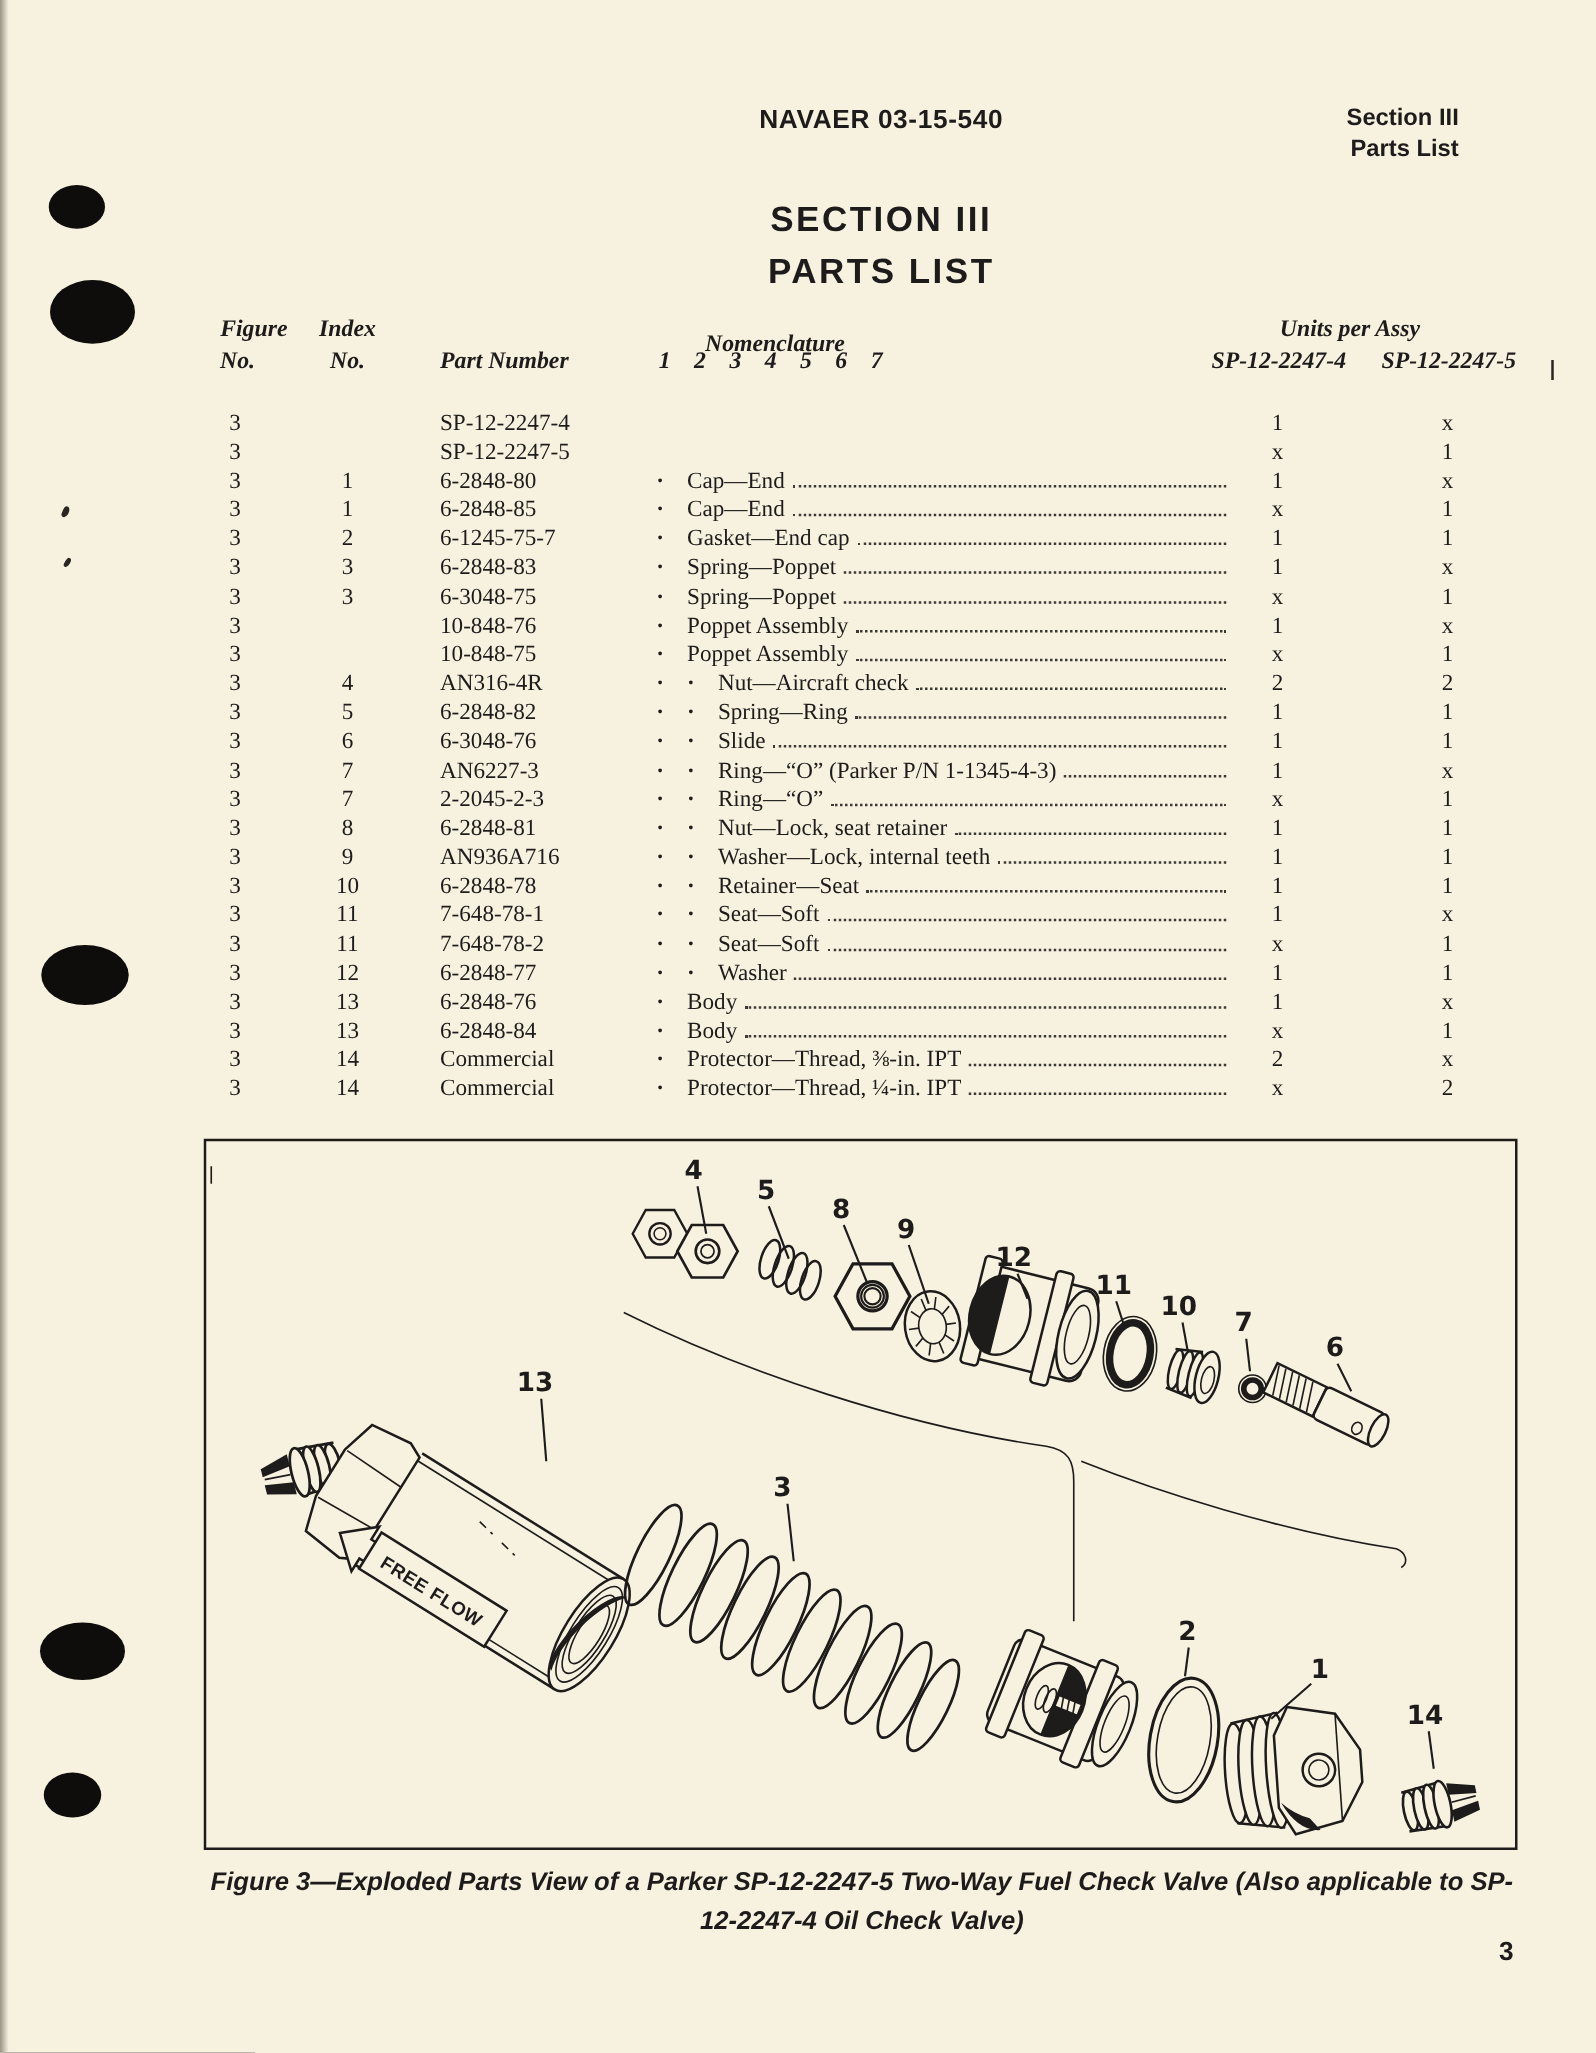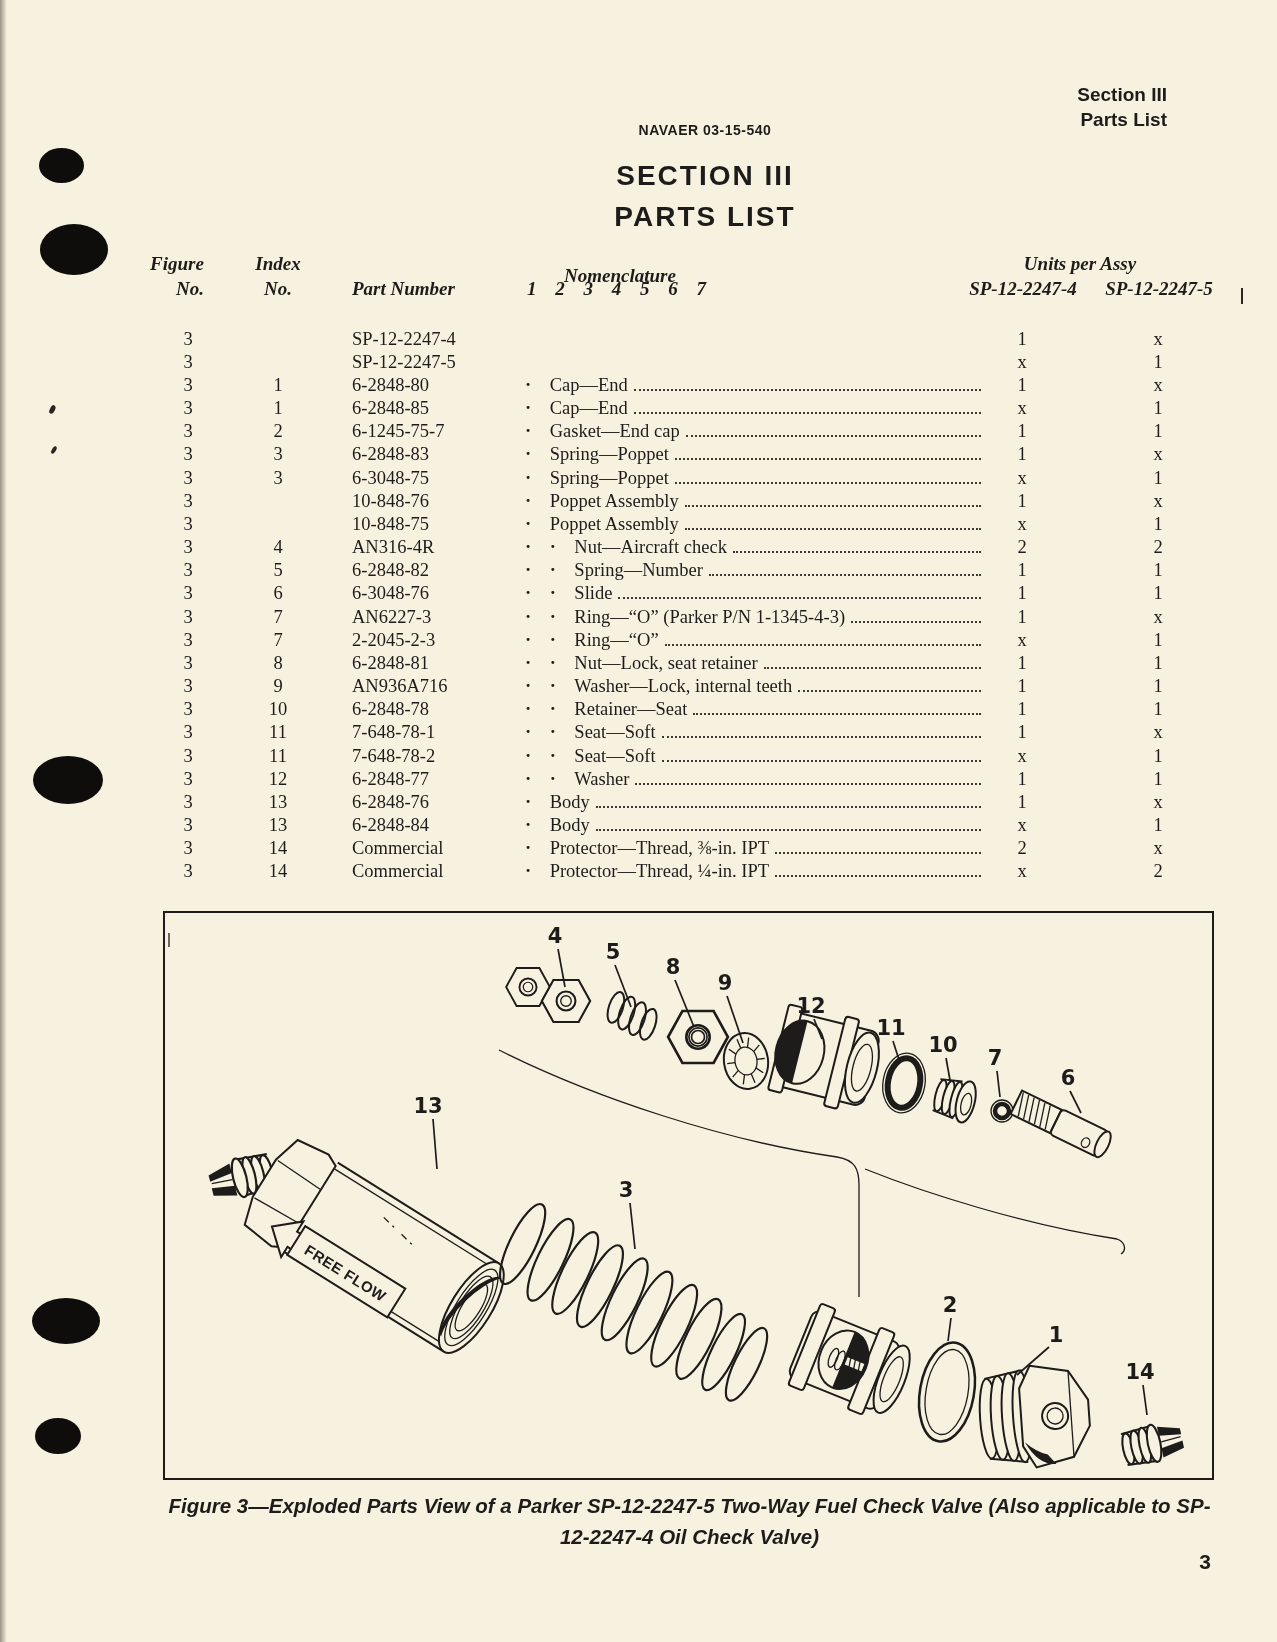--- a/index.html
+++ b/index.html
@@ -3,27 +3,27 @@
 <meta charset="utf-8">
 <style>
   html,body{margin:0;padding:0;background:#888;}
   .page{position:relative;width:1277px;height:1642px;background:#f7f2e0;
         font-family:"Liberation Serif","DejaVu Serif",serif;color:#1d1c1a;overflow:hidden;}
   .page::before{content:"";position:absolute;left:0;top:0;width:7px;height:100%;
         background:linear-gradient(90deg,rgba(40,35,25,.45),rgba(40,35,25,0));}
   .sans{font-family:"Liberation Sans","DejaVu Sans",sans-serif;}
   .abs{position:absolute;}
   
-  .doc-num{left:440px;top:84px;width:530px;text-align:center;font-weight:bold;font-size:14px;letter-spacing:.5px;margin-top:38px;}
+  .doc-num{left:440px;top:84px;width:530px;text-align:center;font-weight:bold;font-size:21px;letter-spacing:.5px;}
   .sec-ref{right:110px;top:82px;width:220px;text-align:right;font-weight:bold;font-size:19px;line-height:25px;}
   .title1{left:440px;top:160px;width:530px;text-align:center;font-weight:bold;font-size:28px;letter-spacing:2px;}
   .title2{left:440px;top:201px;width:530px;text-align:center;font-weight:bold;font-size:28px;letter-spacing:2px;}
   
   .th{position:absolute;font-style:italic;font-weight:bold;font-size:19px;line-height:24px;}
-  .th-fig1{left:150px;top:252px;width:80px;text-align:left;}
+  .th-fig1{left:150px;top:252px;width:80px;text-align:right;}
   .th-fig2{left:150px;top:277px;width:80px;text-align:center;}
   .th-idx1{left:238px;top:252px;width:80px;text-align:center;}
   .th-idx2{left:238px;top:277px;width:80px;text-align:center;}
   .th-part{left:352px;top:277px;}
   .th-nom{left:520px;top:264px;width:200px;text-align:center;}
   .th-scale{left:527px;top:277px;word-spacing:14px;}
   .th-units{left:955px;top:252px;width:250px;text-align:center;}
   .th-u1{left:955px;top:277px;width:136px;text-align:center;}
   .th-u2{left:1091px;top:277px;width:136px;text-align:center;}
   
@@ -205,21 +205,21 @@
       </span>
       <span class="c c-u1">2</span>
       <span class="c c-u2">2</span>
     </div>
       <div class="trow" style="top: 559.2px;">
       <span class="c c-fig">3</span>
       <span class="c c-idx">5</span>
       <span class="c c-part">6-2848-82</span>
       <span class="c c-nom">
         <span class="prefix">·  ·  </span>
-        <span>Spring—Number</span>
+        <span>Spring—Ring</span>
         <span class="lead"></span>
       </span>
       <span class="c c-u1">1</span>
       <span class="c c-u2">1</span>
     </div>
       <div class="trow" style="top: 582.37px;">
       <span class="c c-fig">3</span>
       <span class="c c-idx">6</span>
       <span class="c c-part">6-3048-76</span>
       <span class="c c-nom">

